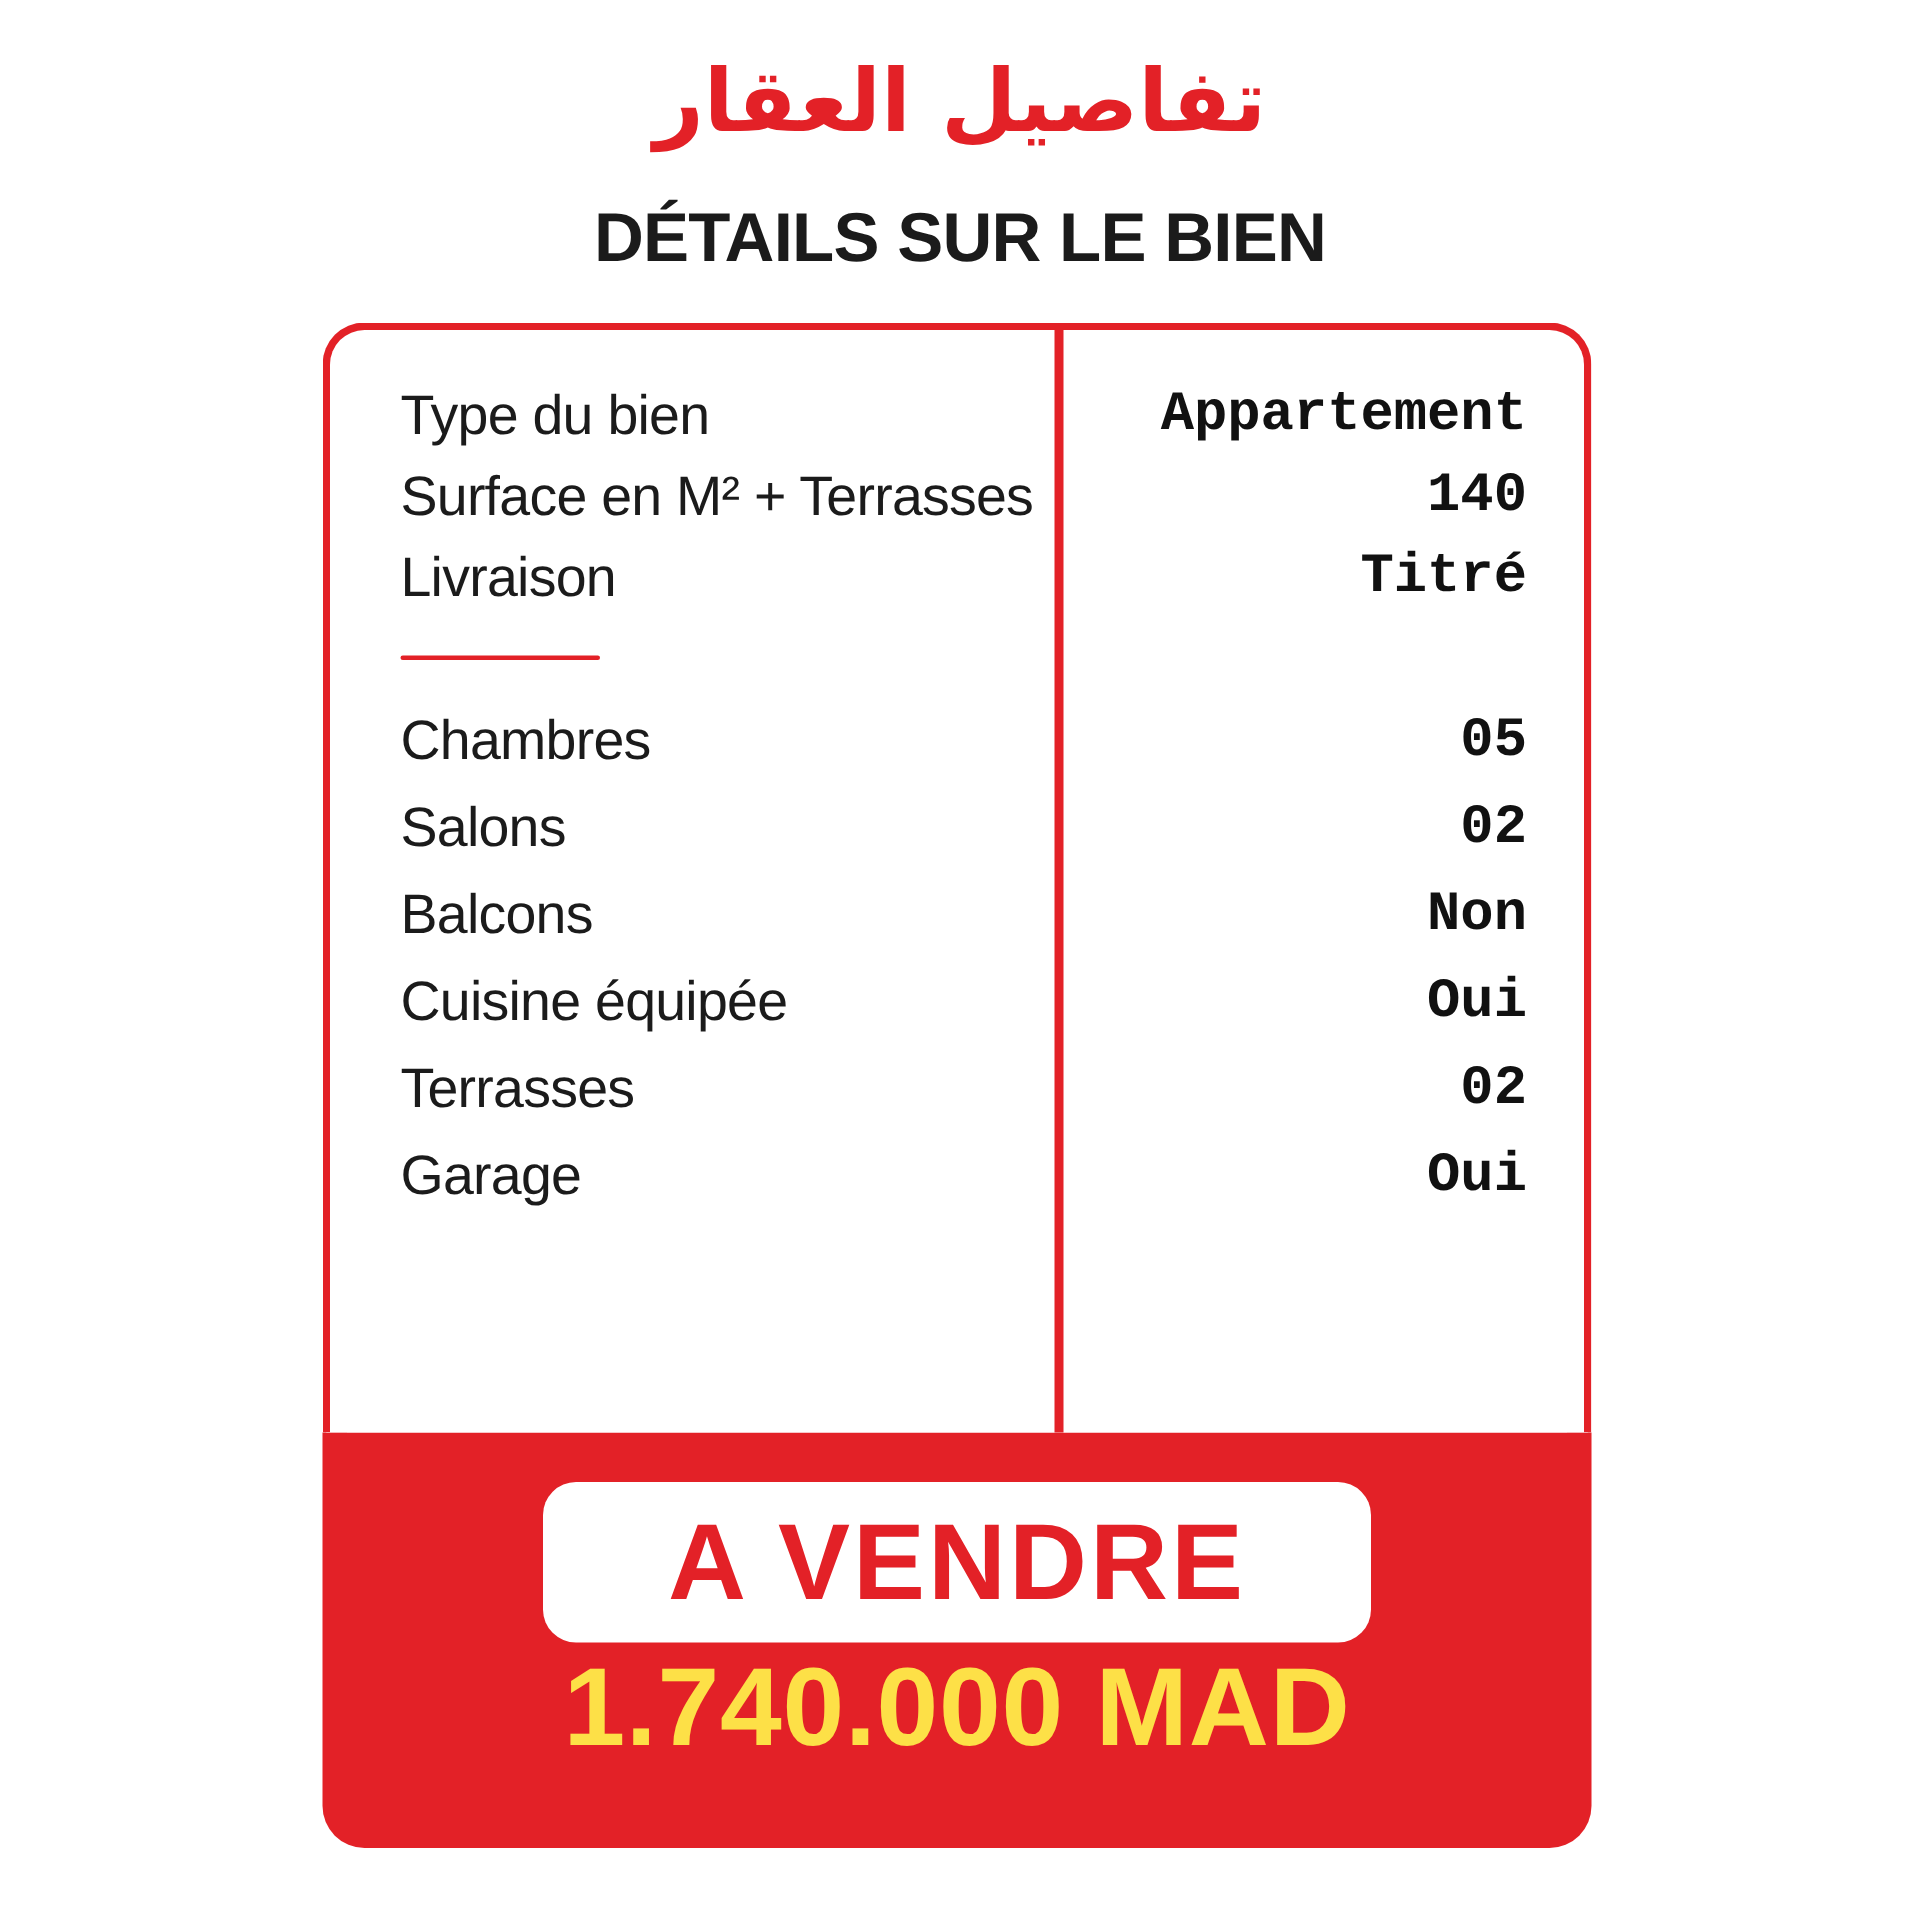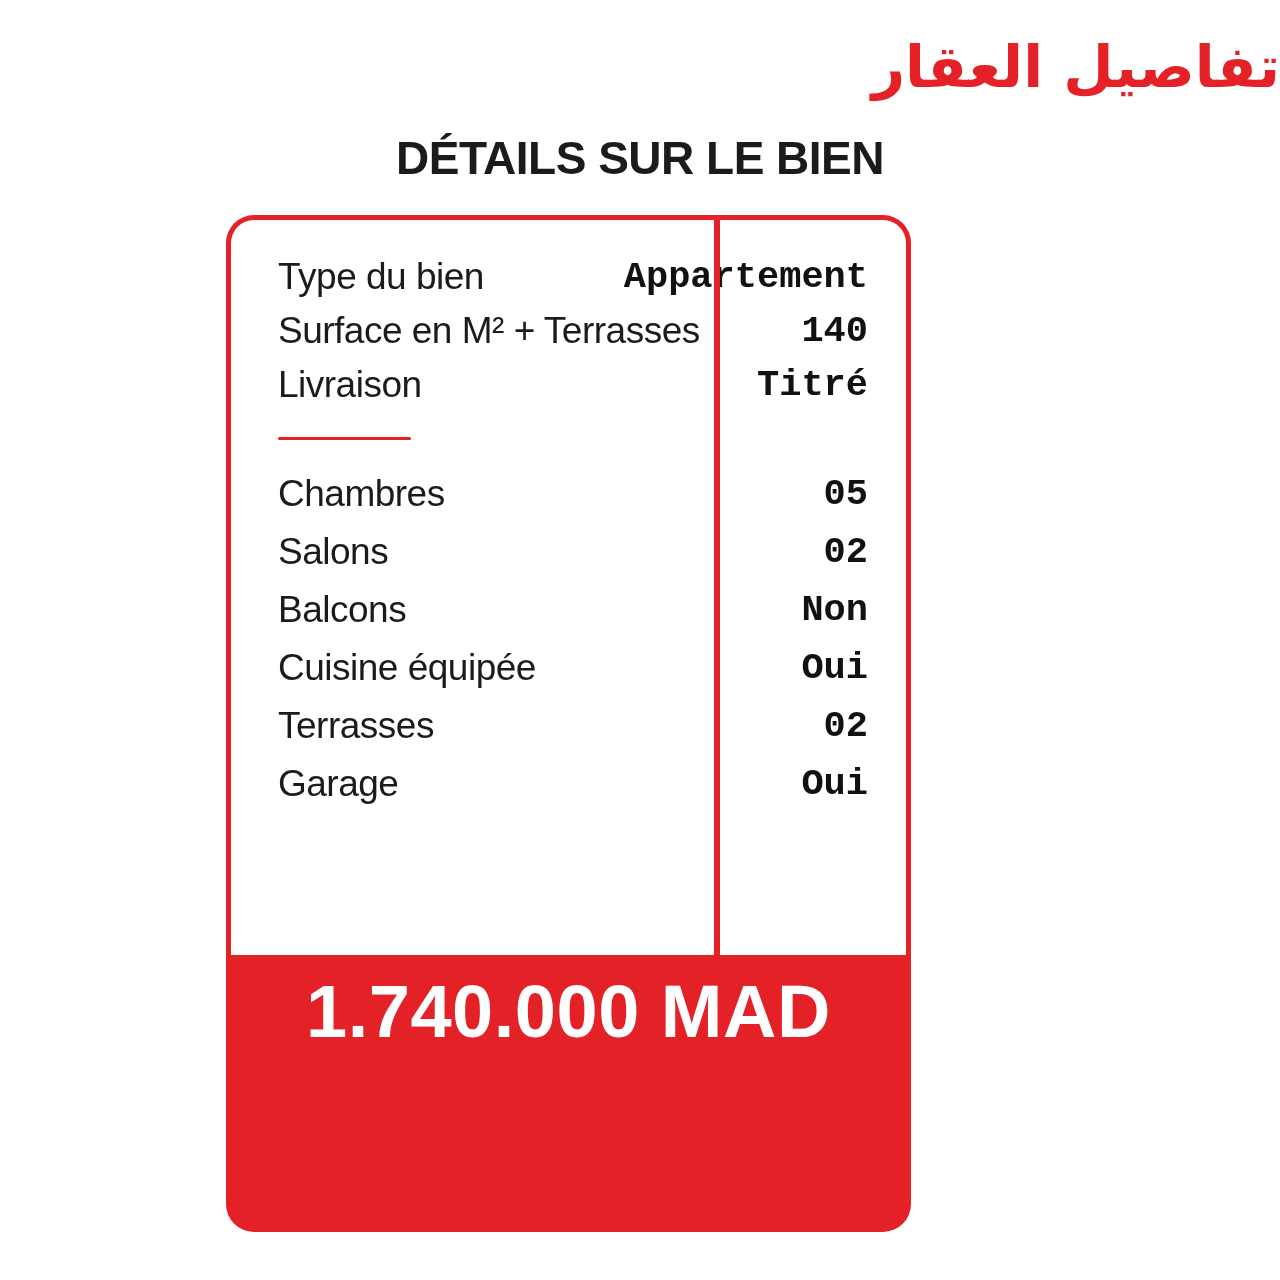--- a/index.html
+++ b/index.html
@@ -11,35 +11,36 @@
     width:1280px;height:1280px;
     background:#ffffff;
     font-family:"Liberation Sans","DejaVu Sans",sans-serif;
     overflow:hidden;
   }
   .page{position:relative;width:1280px;height:1280px;background:#ffffff;}
 
   
   .title-ar{
     position:absolute;top:34px;left:0;width:100%;
+    text-align:center;
     font-family:"DejaVu Sans",sans-serif;
     font-weight:700;font-size:58px;line-height:1.15;
     color:var(--red);
     direction:rtl;
   }
   .title-fr{
     position:absolute;top:131px;left:0;width:100%;
     text-align:center;
     font-weight:800;font-size:46px;letter-spacing:-0.5px;
     color:var(--ink);
   }
 
   
   .card{
-    position:absolute;left:226px;top:215px;width:685px;
+    position:absolute;left:215px;top:215px;width:846px;
   }
   .details-table{
     box-sizing:border-box;
     height:740px;
     background:#ffffff;
     border:5px solid var(--red);
     border-bottom:none;
     border-radius:28px 28px 0 0;
     position:relative;
     padding-top:30px;
@@ -83,22 +84,21 @@
     width:552px;height:107px;
     background:#ffffff;border-radius:22px;
     display:flex;align-items:center;justify-content:center;
   }
   .sale-badge .badge-label{
     color:var(--red);
     font-weight:800;font-size:72px;letter-spacing:2px;
     white-space:nowrap;
   }
   .price{
-    margin-top:14px;
-    color:#ffffff;
+    color:#fde047;
     font-weight:800;font-size:74px;letter-spacing:0.5px;
     white-space:nowrap;
   }
 </style>
 </head>
 <body>
 
 <div class="page">
 
   <div class="title-ar">تفاصيل العقار</div>
@@ -146,17 +146,20 @@
         <span class="label">Terrasses</span>
         <span class="value">02</span>
       </div>
       <div class="row g2">
         <span class="label">Garage</span>
         <span class="value">Oui</span>
       </div>
     </div>
 
     <div class="sale-footer">
+      <div class="sale-badge">
+        <span class="badge-label">A VENDRE</span>
+      </div>
       <div class="price">1.740.000 MAD</div>
     </div>
 
   </div>
 </div>
 
 </body></html>

